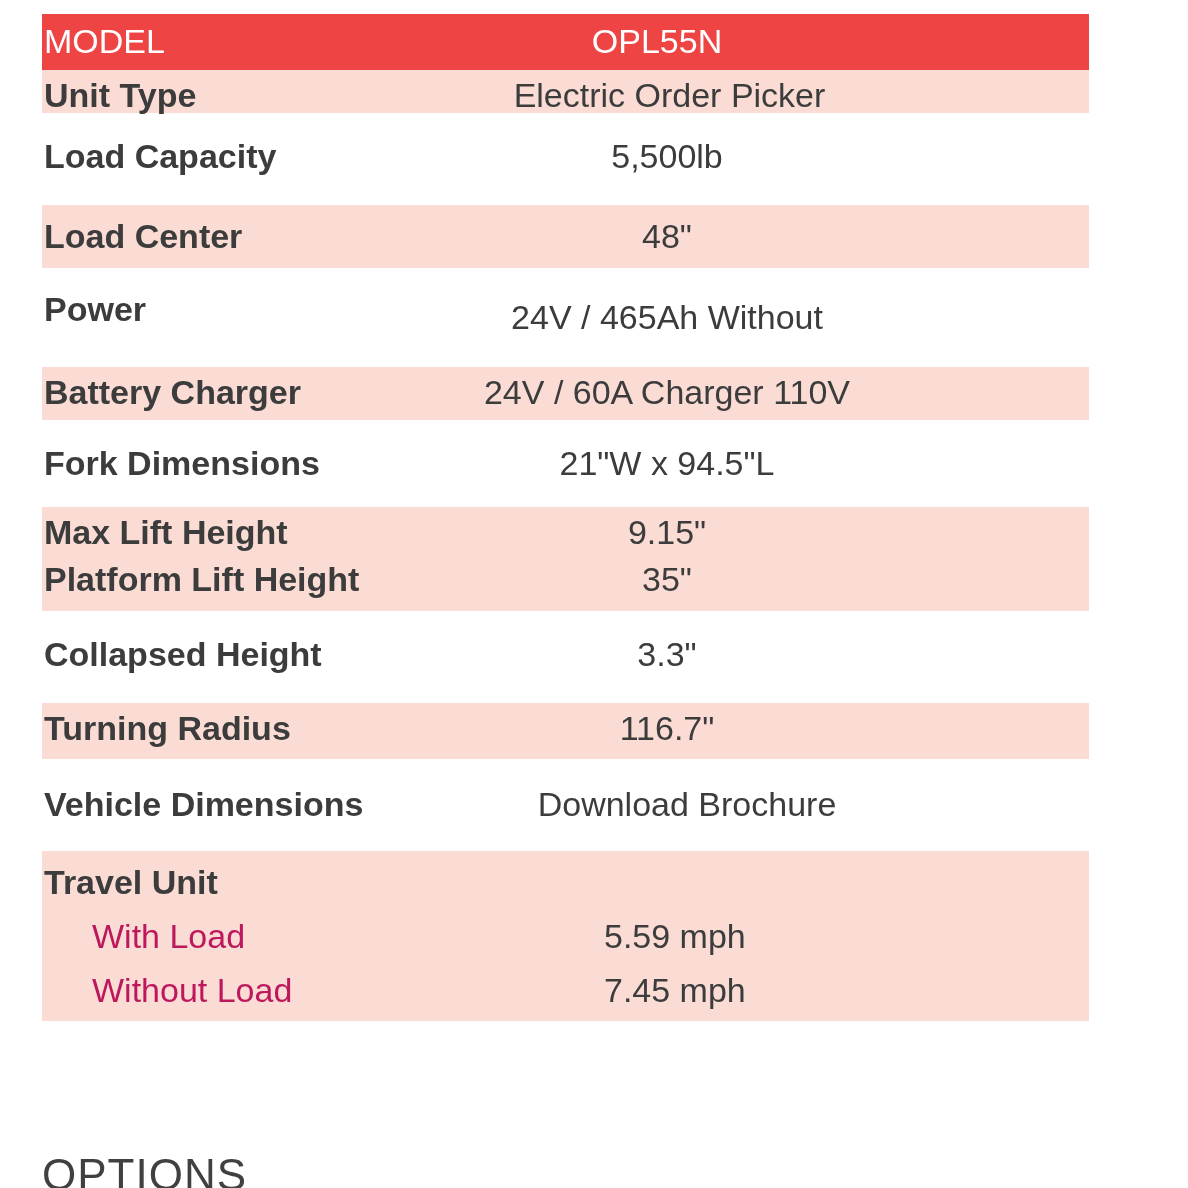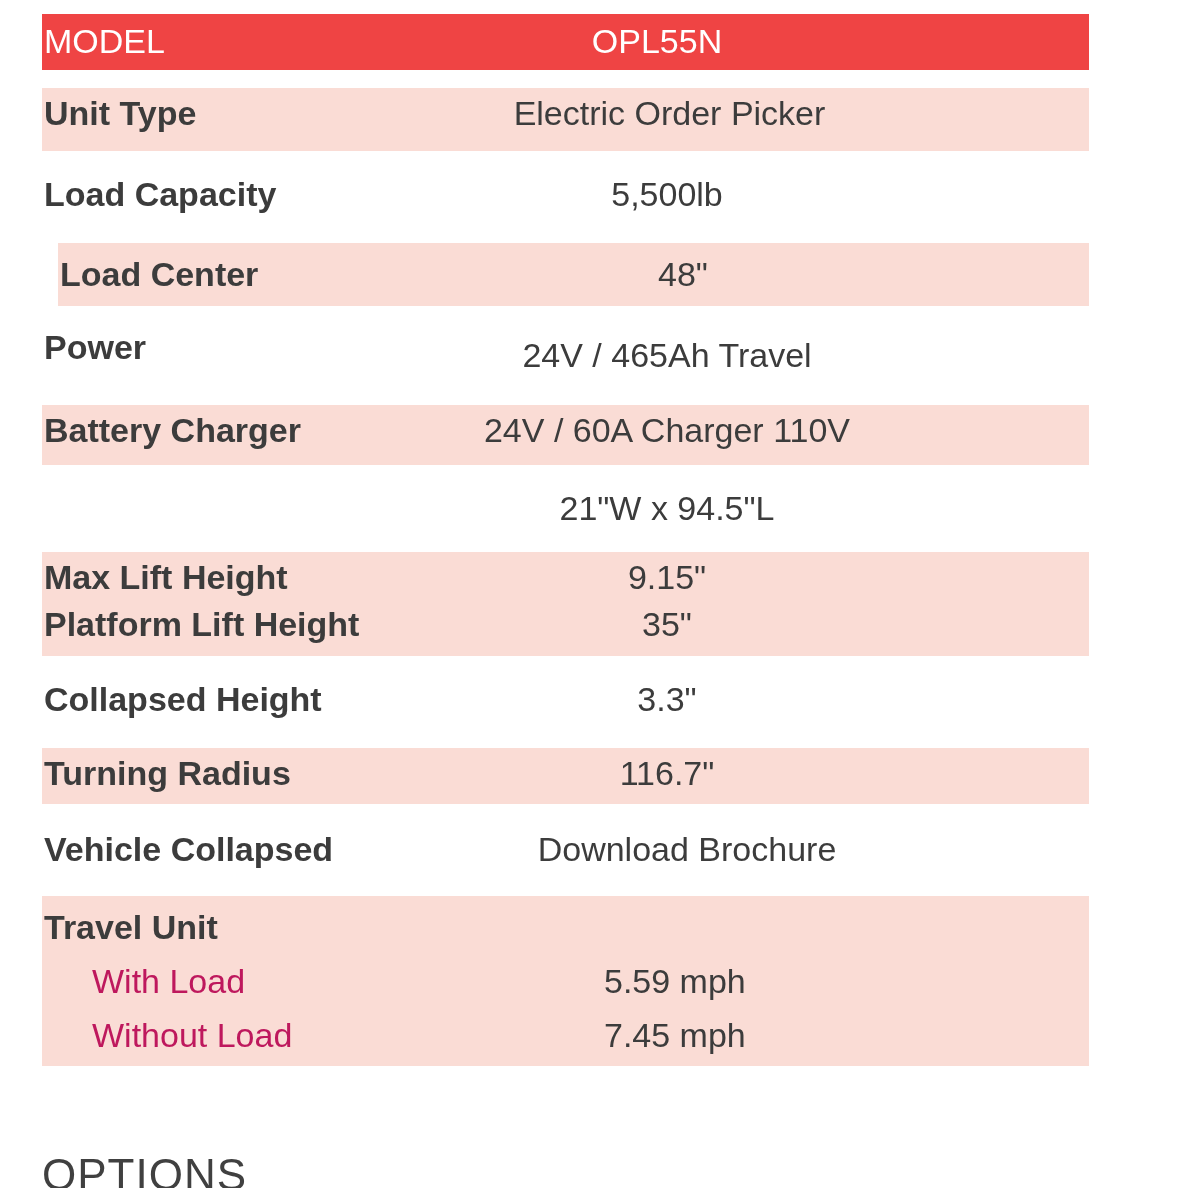--- a/index.html
+++ b/index.html
@@ -20,46 +20,47 @@
 </style>
 </head>
 <body>
 
 <div class="spec-table">
   <div class="hdr">
     <span class="k">MODEL</span>
     <span class="v">OPL55N</span>
   </div>
 
-  <div class="row pink" style="margin-top:18px;height:63px;">
+  <div class="row pink" style="height:43px;">
     <span class="k" style="top:6px">Unit Type</span>
     <span class="v" style="top:6px;left:300px;width:655px">Electric Order Picker</span>
   </div>
 
   <div class="row" style="height:92px;">
     <span class="k" style="top:24px">Load Capacity</span>
     <span class="v" style="top:24px">5,500lb</span>
   </div>
 
-  <div class="row pink" style="height:63px;margin-left:16px;">
+  <div class="row pink" style="height:63px;">
     <span class="k" style="top:12px">Load Center</span>
     <span class="v" style="top:12px">48"</span>
   </div>
 
   <div class="row" style="height:99px;">
     <span class="k" style="top:22px">Power</span>
-    <span class="v" style="top:30px">24V / 465Ah Travel</span>
+    <span class="v" style="top:30px">24V / 465Ah Without</span>
   </div>
 
-  <div class="row pink" style="height:60px;text-decoration:underline;">
+  <div class="row pink" style="height:53px;text-decoration:underline;">
     <span class="k" style="top:6px">Battery Charger</span>
     <span class="v" style="top:6px">24V / 60A Charger 110V</span>
   </div>
 
   <div class="row" style="height:87px;">
+    <span class="k" style="top:24px">Fork Dimensions</span>
     <span class="v" style="top:24px">21"W x 94.5"L</span>
   </div>
 
   <div class="row pink" style="height:104px;">
     <span class="k" style="top:6px">Max Lift Height</span>
     <span class="v" style="top:6px">9.15"</span>
     <span class="k" style="top:53px">Platform Lift Height</span>
     <span class="v" style="top:53px">35"</span>
   </div>
 
@@ -67,21 +68,21 @@
     <span class="k" style="top:24px">Collapsed Height</span>
     <span class="v" style="top:24px">3.3"</span>
   </div>
 
   <div class="row pink" style="height:56px;">
     <span class="k" style="top:6px">Turning Radius</span>
     <span class="v" style="top:6px">116.7"</span>
   </div>
 
   <div class="row" style="height:92px;">
-    <span class="k" style="top:26px">Vehicle Collapsed</span>
+    <span class="k" style="top:26px">Vehicle Dimensions</span>
     <span class="v link" style="top:26px;left:320px">Download Brochure</span>
   </div>
 
   <div class="row pink" style="height:170px;">
     <span class="k" style="top:12px">Travel Unit</span>
     <span class="sub" style="top:66px">With Load</span>
     <span class="subv" style="top:66px">5.59 mph</span>
     <span class="sub" style="top:120px">Without Load</span>
     <span class="subv" style="top:120px">7.45 mph</span>
   </div>

